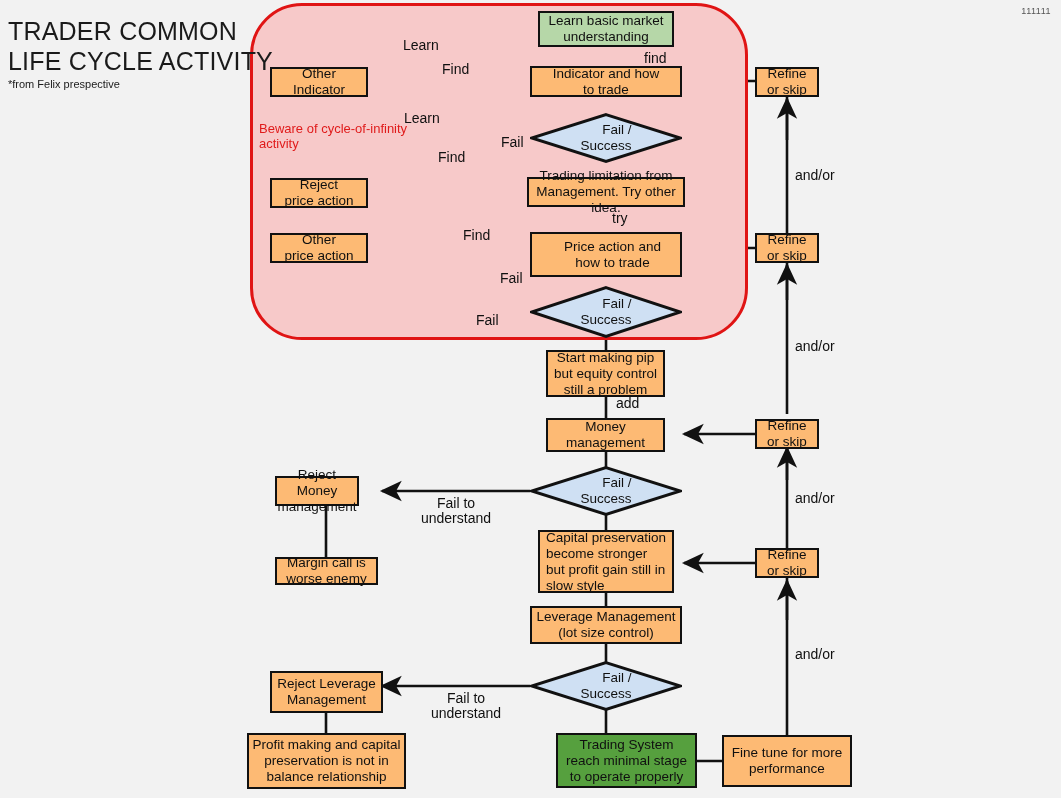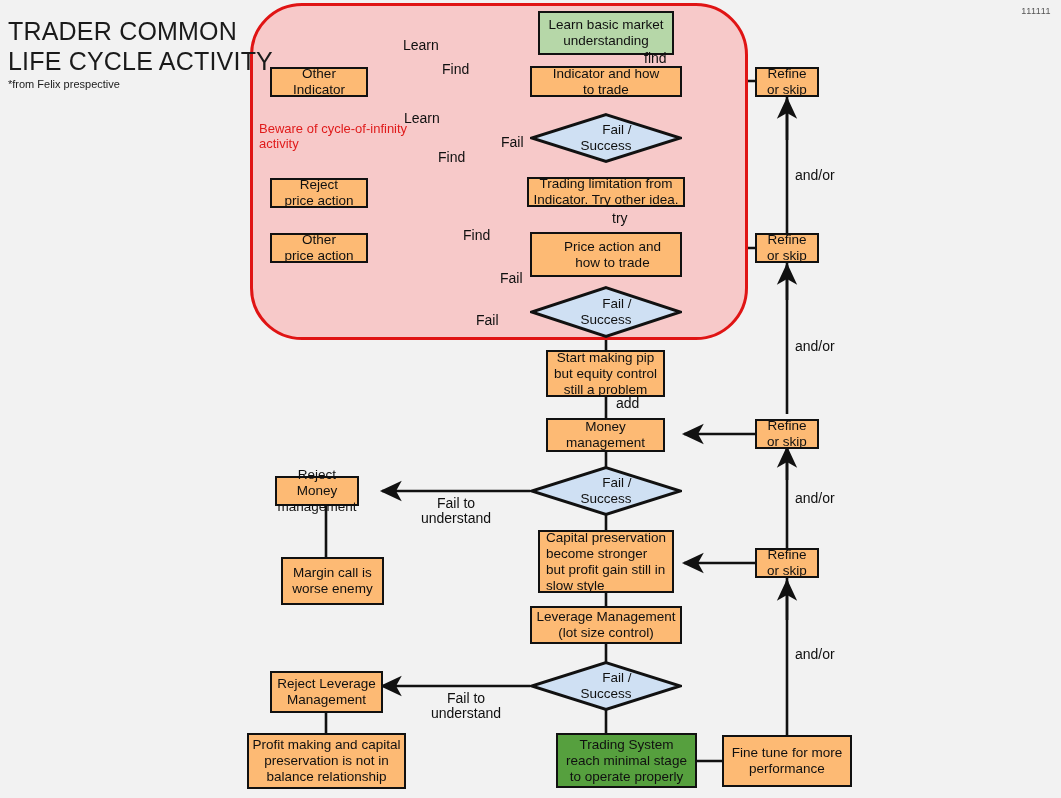--- a/index.html
+++ b/index.html
@@ -221,52 +221,52 @@
     </g>
   </svg>
 
   <div class="title-main">TRADER COMMON
 LIFE CYCLE ACTIVITY</div>
   <div class="title-sub">*from Felix prespective</div>
   <div class="corner-code">111111</div>
   <div class="warn-text">Beware of cycle-of-infinity
 activity</div>
 
-  <div class="node green-light" style="left:538px; top:11px; width:136px; height:44px;">Learn basic market
+  <div class="node green-light" style="left:538px; top:11px; width:136px; height:36px;">Learn basic market
 understanding</div>
 
   <div class="node" style="left:270px; top:67px; width:98px; height:30px;">Other
 Indicator</div>
 
   <div class="node" style="left:530px; top:66px; width:152px; height:31px;">Indicator and how
 to trade</div>
 
   <div class="node" style="left:270px; top:178px; width:98px; height:30px;">Reject
 price action</div>
 
   <div class="node" style="left:527px; top:177px; width:158px; height:30px;">Trading limitation from
-Indicator. Try other idea.</div>
+Management. Try other idea.</div>
 
   <div class="node" style="left:270px; top:233px; width:98px; height:30px;">Other
 price action</div>
 
   <div class="node" style="left:530px; top:232px; width:152px; height:45px;padding-left:13px;">Price action and
 how to trade</div>
 
   <div class="node" style="left:546px; top:350px; width:119px; height:47px;">Start making pip
 but equity control
 still a problem</div>
 
   <div class="node" style="left:546px; top:418px; width:119px; height:34px;">Money
 management</div>
 
   <div class="node" style="left:275px; top:476px; width:84px; height:30px;">Reject Money
 management</div>
 
-  <div class="node" style="left:281px; top:557px; width:103px; height:48px;">Margin call is
+  <div class="node" style="left:275px; top:557px; width:103px; height:28px;">Margin call is
 worse enemy</div>
 
   <div class="node" style="left:530px; top:606px; width:152px; height:38px;">Leverage Management
 (lot size control)</div>
 
   <div class="node left-text" style="left:538px; top:530px; width:136px; height:63px;">Capital preservation
 become stronger
 but profit gain still in
 slow style</div>
 

